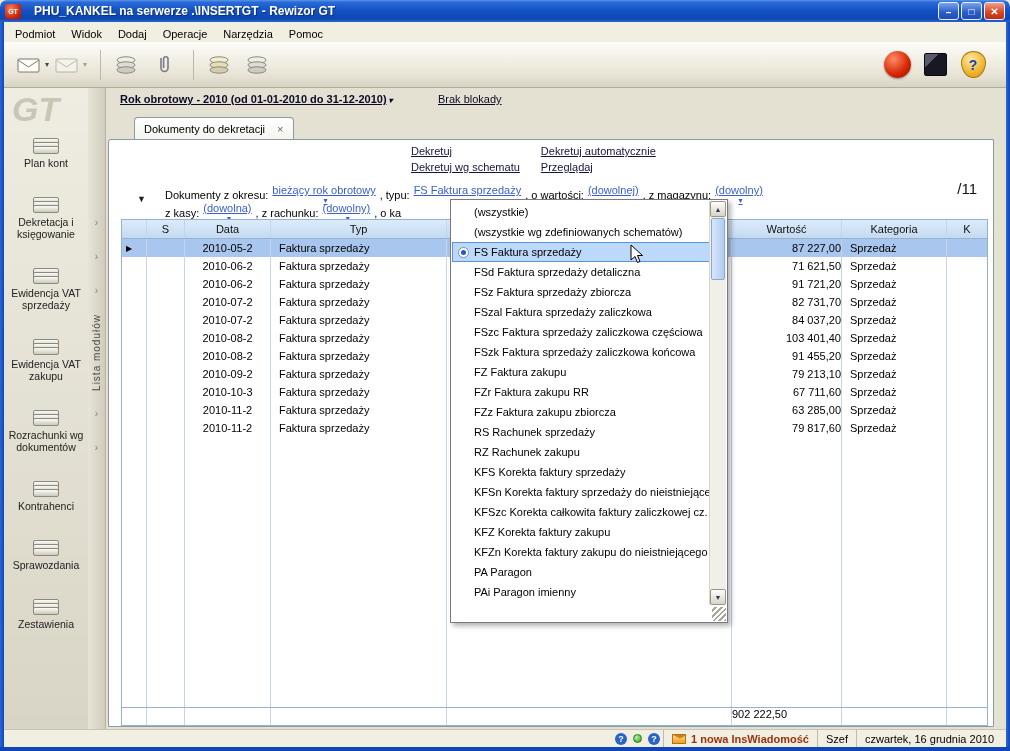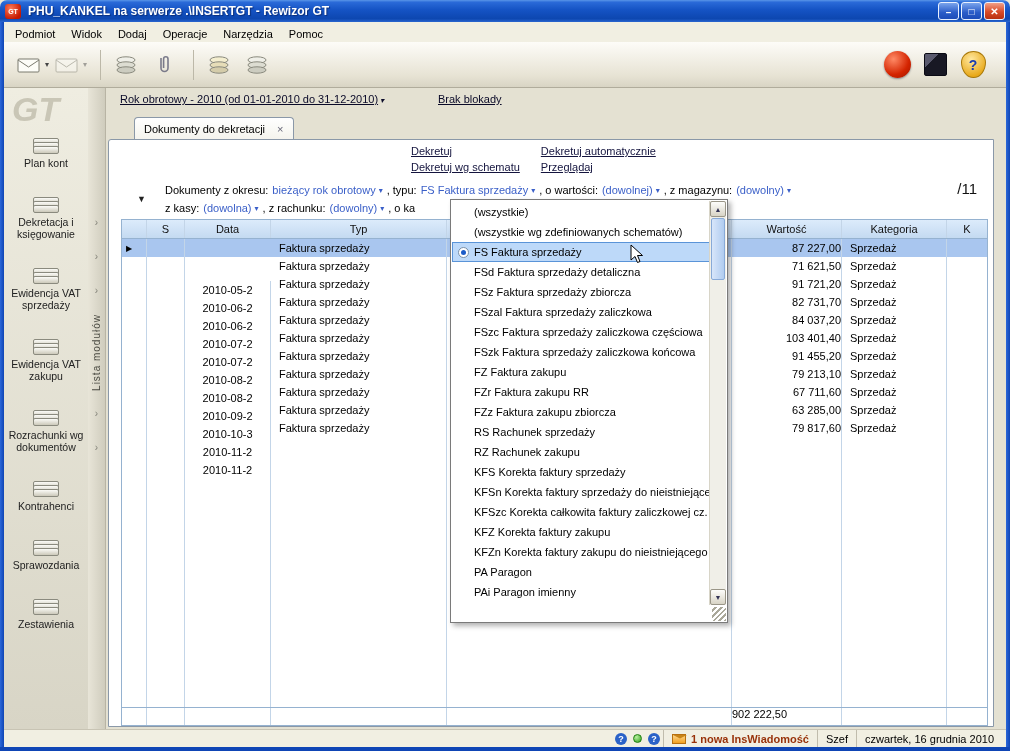--- a/index.html
+++ b/index.html
@@ -9,21 +9,21 @@
 
   
   .b-left,.b-right { position:absolute; top:22px; width:4px; height:729px; background:linear-gradient(90deg,#2b67d9,#0f45b5); }
   .b-left { left:0; } .b-right { right:0; }
   .b-bottom { position:absolute; left:0; top:747px; width:1010px; height:4px; background:#0f45b5; }
   .titlebar { position:absolute; left:0; top:0; width:1010px; height:22px; border-radius:7px 7px 0 0;
     background:linear-gradient(180deg,#5a96e8 0%,#2a6ad8 10%,#1553c4 45%,#0d47b0 85%,#2a66d0 100%);
     display:flex; align-items:center; padding:0 5px; color:#fff; }
   .app-icon { width:16px; height:15px; border-radius:3px; background:radial-gradient(circle at 35% 30%,#ff7a58,#c41800 75%);
     color:#fff; font-size:7px; font-weight:bold; display:flex; align-items:center; justify-content:center; flex:0 0 auto; }
-  .title-text { font-size:12px; font-weight:bold; text-shadow:1px 1px 1px #0a2d78; margin-left:7px; flex:1; white-space:nowrap; overflow:hidden; }
+  .title-text { font-size:12px; font-weight:bold; text-shadow:1px 1px 1px #0a2d78; margin-left:13px; flex:1; white-space:nowrap; overflow:hidden; }
   .winbtn { width:21px; height:18px; border-radius:3px; margin-left:2px; border:1px solid #e8f0ff;
     display:flex; align-items:center; justify-content:center; color:#fff; font-size:10px; font-weight:bold; cursor:pointer; }
   .btn-min,.btn-max { background:linear-gradient(180deg,#7aa4ec,#2a5cc8 60%,#1d4cb8); }
   .btn-close { background:linear-gradient(180deg,#f0a088,#d84a28 55%,#b83010); }
   .btn-min i { align-self:flex-end; margin-bottom:1px; font-style:normal; }
   .winbtn i { font-style:normal; }
 
   .menubar { position:absolute; left:4px; top:22px; width:1002px; height:24px; background:#f1efe2;
     display:flex; align-items:center; padding-left:3px; }
   .menu-item { padding:3px 8px; cursor:default; }
@@ -54,21 +54,21 @@
     background:linear-gradient(90deg,#e8e5d8,#cfccbd); border-right:1px solid #b8b4a4;
     display:flex; flex-direction:column; align-items:center; cursor:pointer; }
   .strip .chev { color:#84847a; font-size:10px; line-height:10px; }
   .chev.c1 { margin-top:130px; } .chev.c2,.chev.c3 { margin-top:24px; }
   .vtext { writing-mode:vertical-rl; transform:rotate(180deg); font-size:10px; color:#4a4a42; margin-top:18px; letter-spacing:1px; }
   .chev.c4 { margin-top:18px; } .chev.c5 { margin-top:24px; }
 
   
   .mainpane { position:absolute; left:106px; top:88px; width:900px; height:641px; background:#e4e1d2; }
   .link-dark { color:#0a0a28; text-decoration:underline; cursor:pointer; white-space:nowrap; }
-  .period-link { position:absolute; left:14px; top:5px; font-weight:normal; }
+  .period-link { position:absolute; left:14px; top:5px; font-weight:bold; }
   .lock-link { position:absolute; left:332px; top:5px; }
   .tcaret { font-size:8px; text-decoration:none; display:inline-block; margin-left:2px; }
 
   .tabstrip { position:absolute; left:0; top:26px; width:900px; height:26px; }
   .tab { position:absolute; left:28px; top:3px; height:23px; background:linear-gradient(#ffffff,#f4f3ec);
     border:1px solid #8a98a8; border-bottom:none; border-radius:4px 4px 0 0;
     display:flex; align-items:center; padding:0 9px; gap:12px; cursor:pointer; }
   .tab-close { color:#667; font-size:11px; cursor:pointer; }
 
   .content { position:absolute; left:2px; top:51px; width:886px; height:588px; background:#fff;
@@ -76,36 +76,36 @@
   .page-title { position:absolute; left:14px; top:6px; font-size:17px; font-weight:bold; color:#2a2a33; cursor:pointer; }
   .page-title .tcaret { font-size:9px; color:#2a2a33; }
   .actions { position:absolute; left:302px; top:5px; display:grid; grid-template-rows:repeat(2,16px); grid-auto-flow:column; column-gap:21px; }
   .action-link { color:#14143e; text-decoration:underline; cursor:pointer; white-space:nowrap; }
   .count { position:absolute; right:16px; top:40px; font-size:15px; color:#111; }
 
   .funnel { position:absolute; left:28px; top:54px; font-size:9px; color:#222; cursor:pointer; }
   .frow { position:absolute; left:56px; display:flex; align-items:center; white-space:nowrap; }
   .frow1 { top:44px; } .frow2 { top:62px; }
   .flabel { margin-right:4px; }
-  .flink { color:#3a5fc8; cursor:pointer; margin-right:4px; display:inline-flex; align-items:center; }
+  .flink { color:#3a5fc8; text-decoration:underline; cursor:pointer; margin-right:4px; display:inline-flex; align-items:center;flex-direction:column; }
   .fcaret { font-size:8px; margin-left:3px; text-decoration:none; font-style:normal; }
 
   
   .grid { position:absolute; left:12px; top:79px; width:867px; border:1px solid #95b2d0; background:#fff; }
   .ghead { display:flex; height:19px; background:linear-gradient(#dcebfb,#c4daf1); border-bottom:1px solid #95b2d0; }
   .ghead .c { display:flex; align-items:center; justify-content:center; color:#111; cursor:pointer; }
   .c { border-right:1px solid #c3d5e8; height:100%; overflow:hidden; white-space:nowrap; }
   .w-sel{width:25px;} .w-s{width:38px;} .w-data{width:86px;} .w-typ{width:176px;}
   .w-hid{width:285px;} .w-wart{width:110px;} .w-kat{width:105px;} .w-k{width:40px;border-right:none;}
   .trow { display:flex; height:18px; background:#fff; cursor:pointer; }
   .trow .c { display:flex; align-items:center; }
   .trow.selected { background:#a9c6ef; }
   .sel-arrow { visibility:hidden; font-size:8px; margin-left:4px; }
   .trow.selected .sel-arrow { visibility:visible; }
-  .c-data { justify-content:center;margin-top:42px; }
+  .c-data { justify-content:center; }
   .c-typ { padding-left:8px; }
   .c-wart { justify-content:flex-end; padding-right:0; }
   .c-kat { padding-left:8px; }
   .filler { display:flex; height:270px; }
   .totrow { display:flex; height:18px; border-top:1px solid #95b2d0; align-items:center; }
 
   
   .dropdown { position:absolute; left:450px; top:199px; width:278px; height:424px; background:#fff;
     border:1px solid #7a7a7a; box-shadow:3px 3px 5px rgba(0,0,0,.3); z-index:40; }
   .dd-list { position:absolute; left:1px; top:2px; width:258px; }

